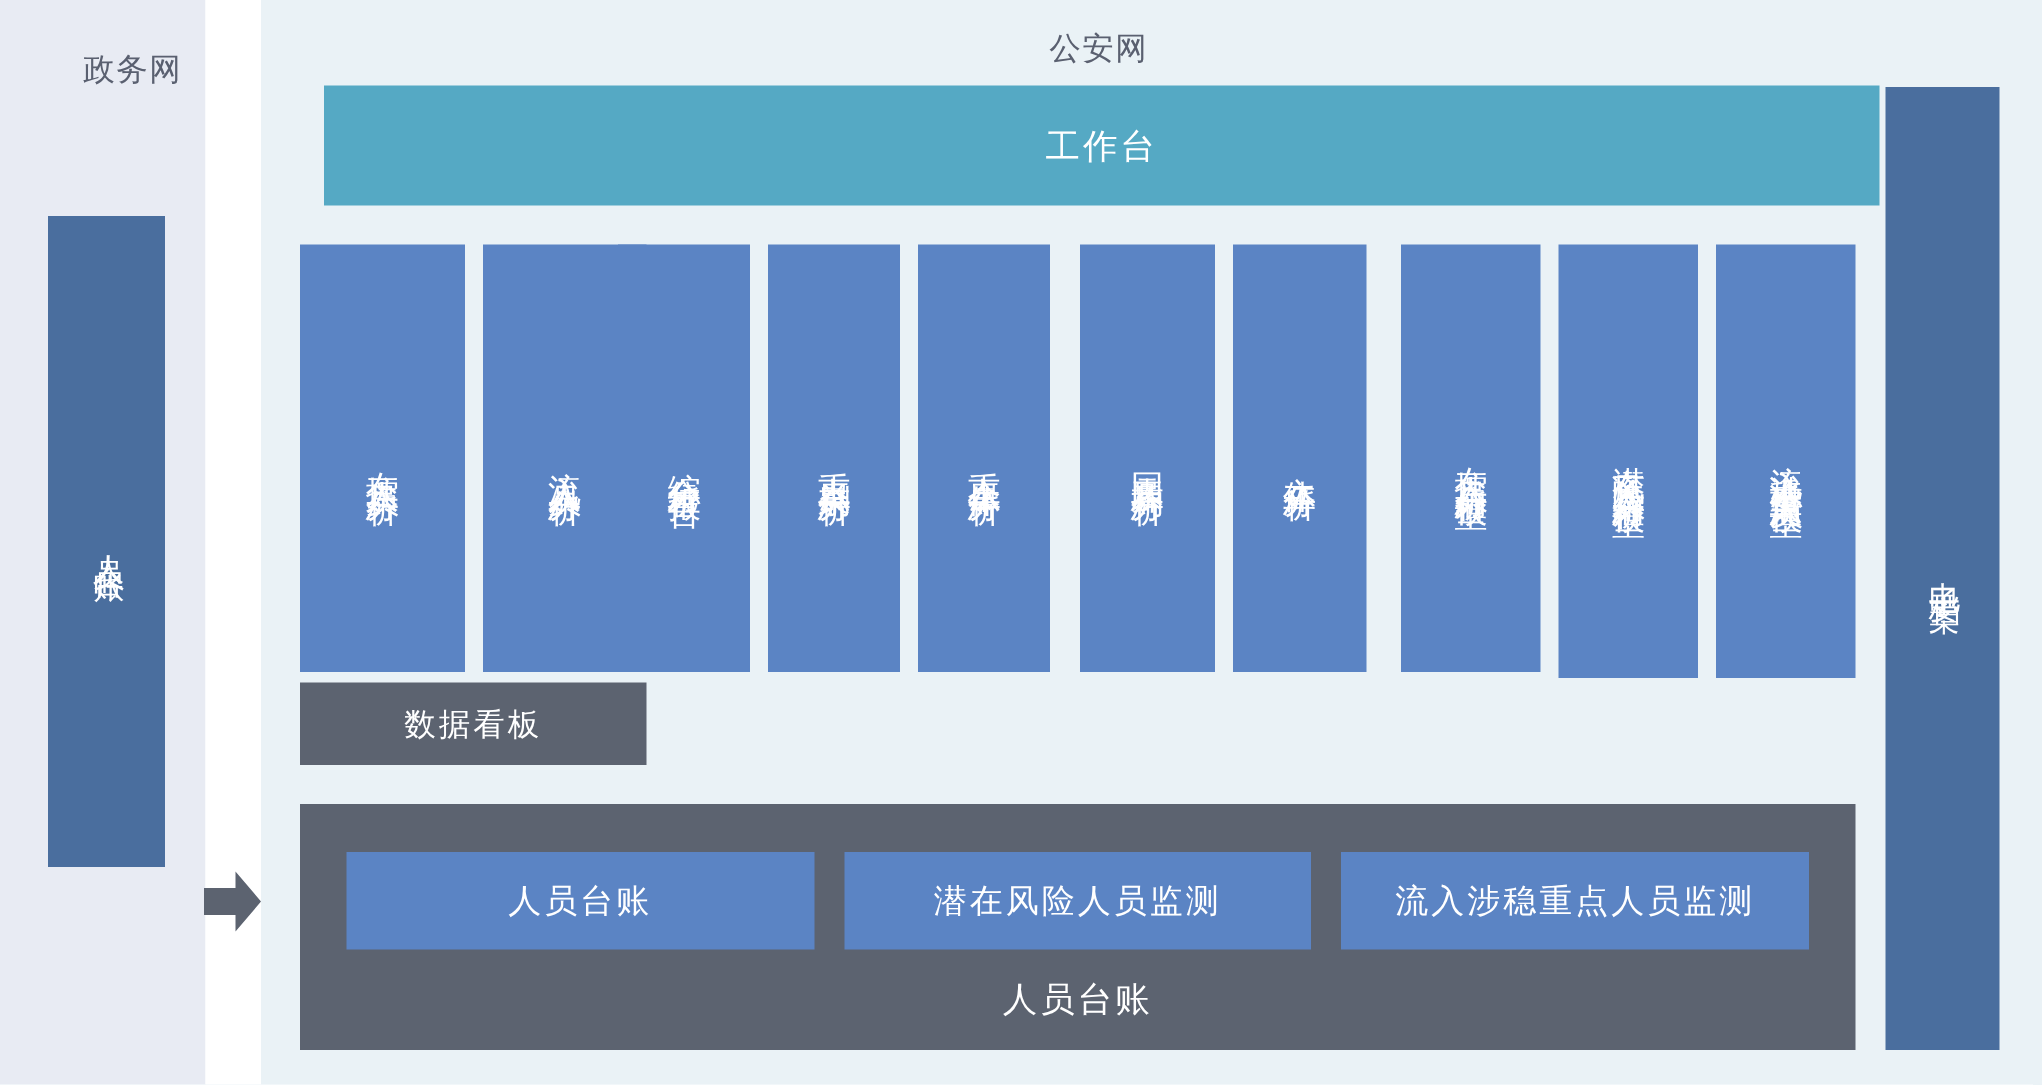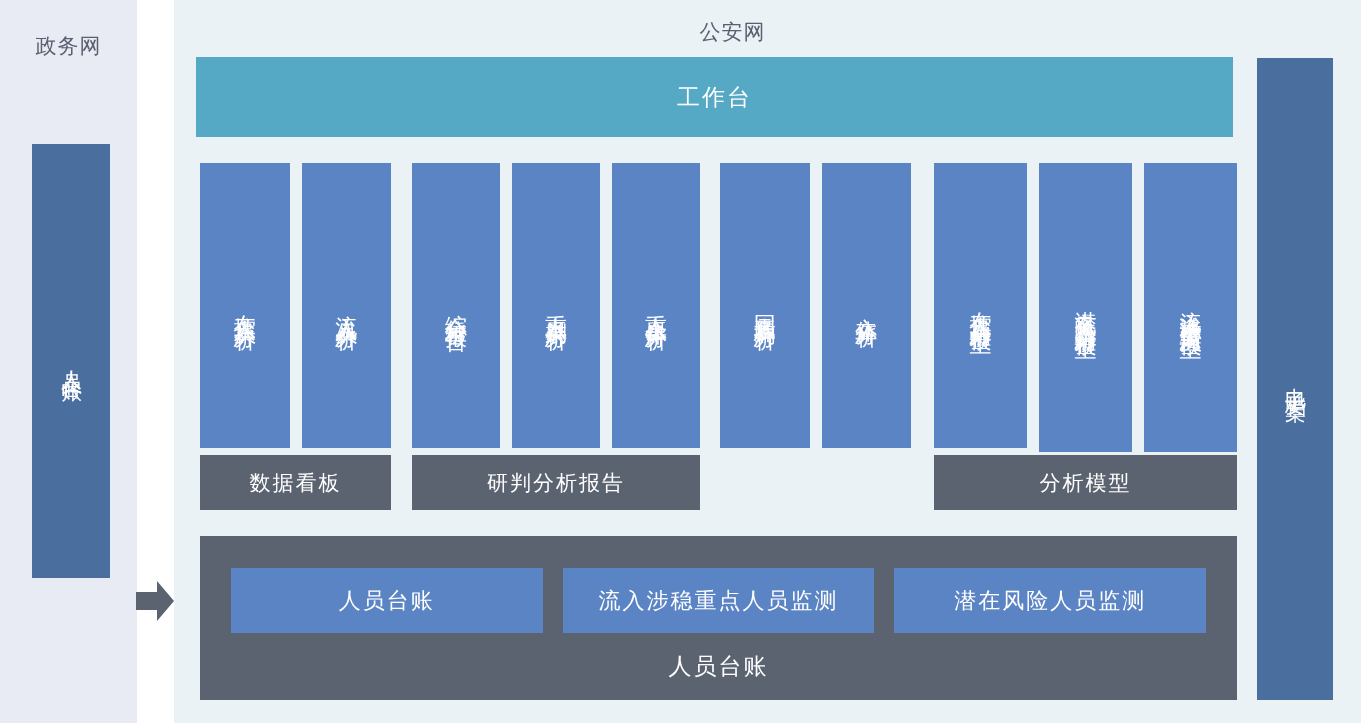--- a/index.html
+++ b/index.html
@@ -40,20 +40,21 @@
     position: absolute;
     color: #5a6070;
     font-size: 21px;
     letter-spacing: 1px;
     white-space: nowrap;
   }
   #gov-title {
     left: 0; top: 32px;
     width: 137px;
     text-align: center;
+    padding-left: 20px;
   }
   #police-title {
     left: 174px; top: 18px;
     width: 1117px;
     text-align: center;
   }
 
   
   .vbar {
     position: absolute;
@@ -81,21 +82,21 @@
   
   #flow-arrow {
     position: absolute;
     left: 136px; top: 580px;
     width: 38px; height: 42px;
   }
 
   
   #workbench {
     position: absolute;
-    left: 196px; top: 57px;
+    left: 216px; top: 57px;
     width: 1037px; height: 80px;
     background: #55a9c4;
     color: #ffffff;
     font-size: 23px;
     letter-spacing: 2px;
     display: flex;
     align-items: center;
     justify-content: center;
   }
 
@@ -137,21 +138,21 @@
     height: 55px;
     background: #5c6370;
     color: #ffffff;
     font-size: 21px;
     letter-spacing: 2px;
     display: flex;
     align-items: center;
     justify-content: center;
   }
 
-  #group-0 { left: 200px; width: 191px; }
+  #group-0 { left: 200px; width: 191px; padding-left: 40px; }
   #group-1 { left: 412px; width: 288px; }
   #group-2 { left: 720px; width: 191px; }
   #group-3 { left: 934px; width: 303px; }
 
   
   #bottom-panel {
     position: absolute;
     left: 200px; top: 536px;
     width: 1037px; height: 164px;
     background: #5c6370;
@@ -214,41 +215,39 @@
   </div>
   <div class="group-label">数据看板</div>
 </div>
 
 <div class="group" id="group-1">
   <div class="cards">
     <div class="card">综合分析报告</div>
     <div class="card">重点类别分析</div>
     <div class="card">重点个体分析</div>
   </div>
-  <div class="group-label">研判分析报告</div>
 </div>
 
 <div class="group" id="group-2">
   <div class="cards">
     <div class="card">同素异构分析</div>
     <div class="card">立体分析</div>
   </div>
 </div>
 
 <div class="group" id="group-3">
   <div class="cards">
     <div class="card">在控人员分析模型</div>
     <div class="card tall">潜在风险人员分析模型</div>
     <div class="card tall">流入涉稳重点人员模型</div>
   </div>
-  <div class="group-label">分析模型</div>
 </div>
 
 <div id="bottom-panel">
   <div class="tiles">
     <div class="tile">人员台账</div>
+    <div class="tile">潜在风险人员监测</div>
     <div class="tile">流入涉稳重点人员监测</div>
-    <div class="tile">潜在风险人员监测</div>
   </div>
   <div class="panel-label">人员台账</div>
 </div>
 
 <div class="vbar" id="archive">电子档案</div>
 
 </body></html>

